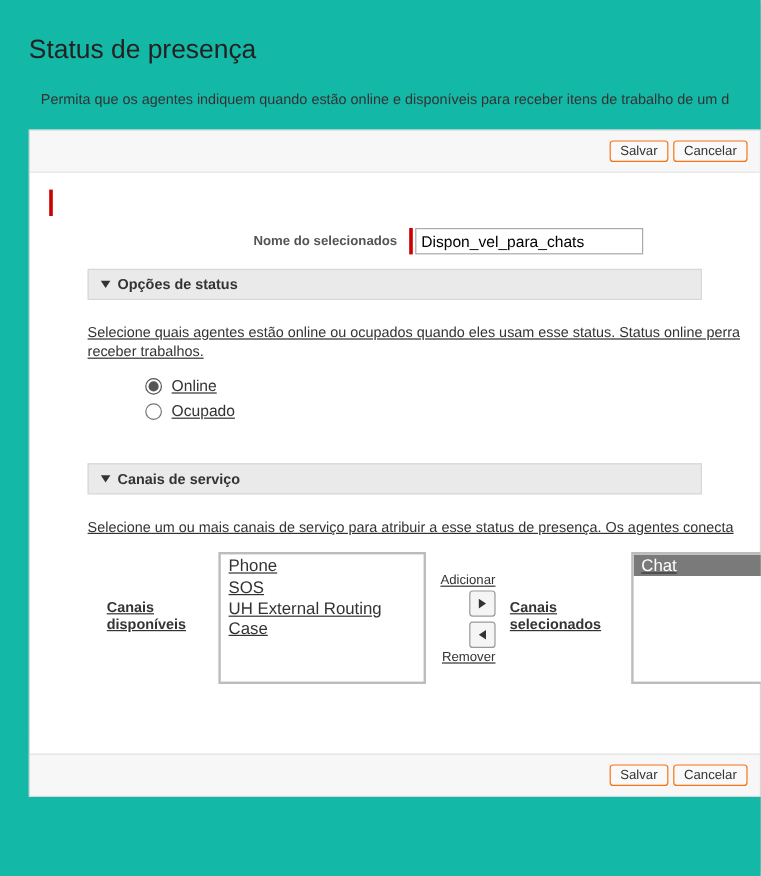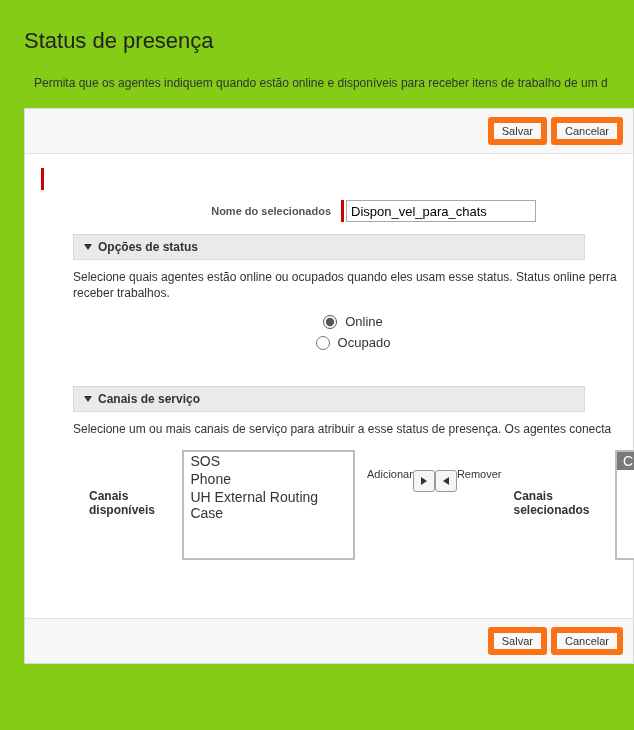--- a/index.html
+++ b/index.html
@@ -8,21 +8,21 @@
       font-size: 12px;
       color: #333;
       background: #fff;
       width: 634px;
       height: 730px;
       overflow: hidden;
       position: relative;
     }
     .shadow-wrap {
       box-shadow: 0 0 8px rgba(0,0,0,0.5);
-      background: #84cc16;
+      background: #14b8a6;
       width: 634px;
       min-height: 730px;
     }
     .page-title {
       font-size: 22px;
       font-weight: normal;
       color: #222;
       padding: 28px 0 16px 24px;
     }
     .page-desc {
@@ -48,21 +48,21 @@
     }
     .button-row.bottom {
       border-bottom: none;
       border-top: 1px solid #e2e2e2;
     }
     .btn {
       font-family: inherit;
       font-size: 11px;
       padding: 2px 8px;
       background: #f9f9f9;
-      border: 6px solid #f97316;
+      border: 1px solid #f97316;
       border-radius: 3px;
       cursor: pointer;
       color: #333;
     }
     .section-header {
       background: #eaeaea;
       padding: 6px 10px;
       font-size: 13px;
       font-weight: bold;
       color: #333;
@@ -87,21 +87,22 @@
       text-align: right;
     }
     .tri-down {
       display: inline-block;
       width: 0; height: 0;
       border-left: 4px solid transparent;
       border-right: 4px solid transparent;
       border-top: 6px solid #333;
     }
     .subsection-content {
-      padding: 10px 32px 18px 32px;
+      padding: 20px 32px 18px 32px;
+      text-decoration: underline;
     }
     .field-row {
       display: flex;
       align-items: center;
       margin-bottom: 10px;
     }
     .field-label {
       width: 300px;
       text-align: right;
       font-size: 11px;
@@ -132,21 +133,20 @@
     }
     .radio-group {
       padding-left: 48px;
     }
     .radio-item {
       display: flex;
       align-items: center;
       gap: 8px;
       margin-bottom: 6px;
       font-size: 13px;
-      justify-content: center;
     }
     .radio-item input[type="radio"] {
       width: 14px; height: 14px;
       accent-color: #555;
     }
     .dual-list {
       display: flex;
       align-items: flex-start;
       gap: 12px;
       margin-top: 4px;
@@ -173,22 +173,22 @@
     .list-option {
       padding: 1px 6px;
       cursor: pointer;
     }
     .list-option.selected {
       background: #7a7a7a;
       color: #fff;
     }
     .picker-col {
       display: flex;
-      flex-direction: row;
-      align-items: flex-start;
+      flex-direction: column;
+      align-items: flex-end;
       padding-top: 18px;
       font-size: 11px;
     }
     .picker-btn {
       width: 22px;
       height: 22px;
       border: 1px solid #999;
       background: #f5f5f5;
       margin: 2px 0;
       display: flex;
@@ -253,22 +253,22 @@
         <span class="tri-down"></span>
         <span>Canais de serviço</span>
       </div>
       <div class="subsection-content">
         <div class="subsection-desc">Selecione um ou mais canais de serviço para atribuir a esse status de presença. Os agentes conecta</div>
 
         <div class="dual-list">
           <div class="list-col">
             <div class="list-title">Canais disponíveis</div>
             <div class="list-box">
+              <div class="list-option">Phone</div>
               <div class="list-option">SOS</div>
-              <div class="list-option">Phone</div>
               <div class="list-option">UH External Routing Case</div>
             </div>
           </div>
 
           <div class="picker-col">
             <div class="picker-label">Adicionar</div>
             <div class="picker-btn">
               <svg width="10" height="10" viewBox="0 0 10 10">
                   <path d="M2 1 L8 5 L2 9 Z" fill="#333"></path>
                 </svg>

